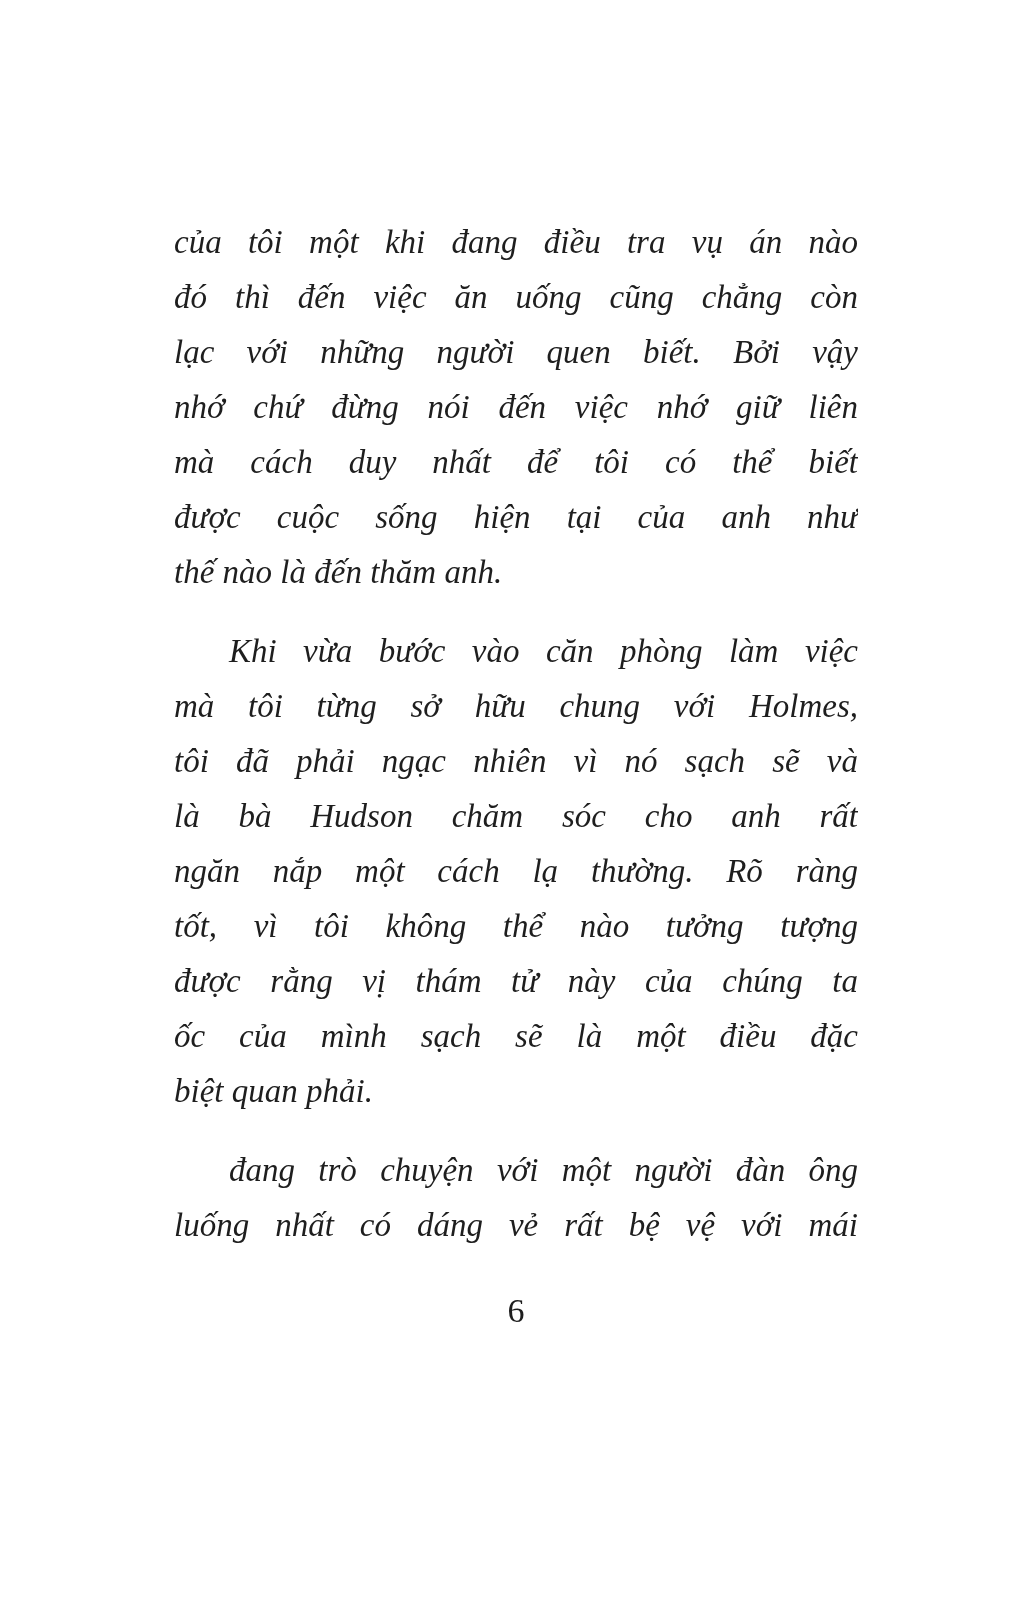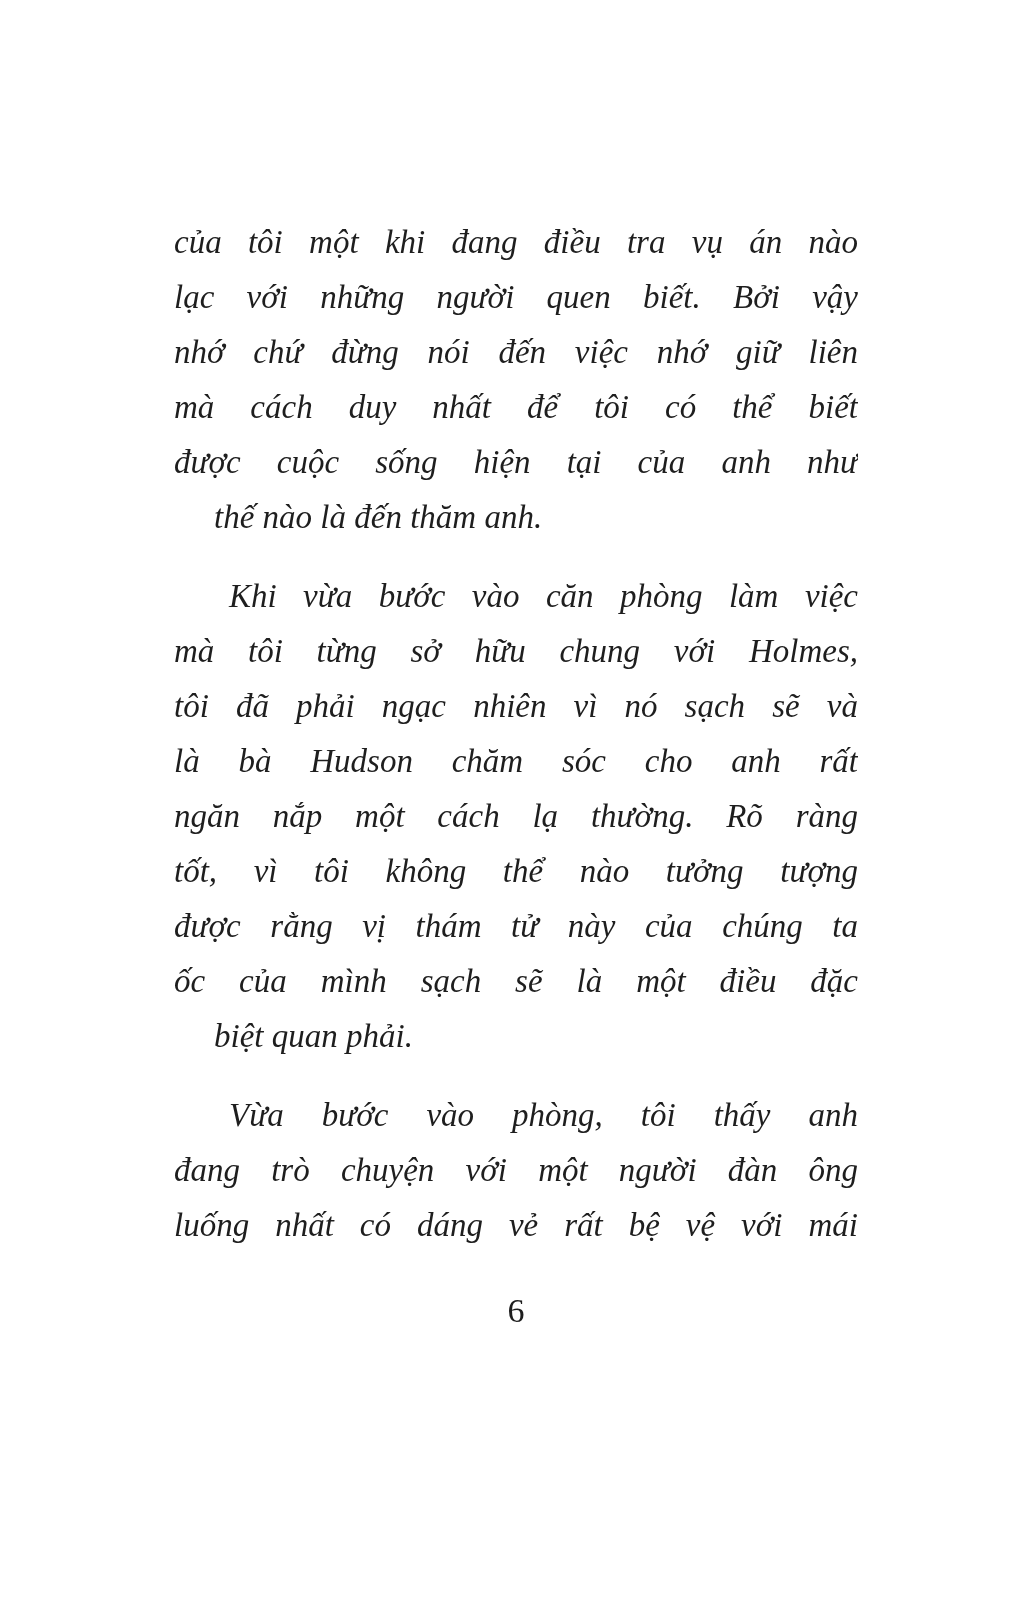--- a/index.html
+++ b/index.html
@@ -35,61 +35,60 @@
     font-size: 33px;
     line-height: 55px;
     height: 55px;
     overflow: hidden;
     text-align: justify;
     text-align-last: justify;
     font-style: italic;
   }
   .line.lastline {
     text-align-last: left;
-    margin-left: 40px;
   }
   .para.indent .line:first-child {
     text-indent: 55px;
   }
   .page-number {
     margin-top: 30px;
     text-align: center;
     font-size: 34px;
     line-height: 55px;
   }
 </style>
 </head>
 <body>
 
 <div class="page">
   <div class="text-block">
 
     <p class="para">
       <span class="line">của tôi một khi đang điều tra vụ án nào</span>
+      <span class="line">đó thì đến việc ăn uống cũng chẳng còn</span>
       <span class="line">lạc với những người quen biết. Bởi vậy</span>
       <span class="line">nhớ chứ đừng nói đến việc nhớ giữ liên</span>
       <span class="line">mà cách duy nhất để tôi có thể biết</span>
       <span class="line">được cuộc sống hiện tại của anh như</span>
       <span class="line lastline">thế nào là đến thăm anh.</span>
     </p>
 
     <p class="para indent">
       <span class="line">Khi vừa bước vào căn phòng làm việc</span>
       <span class="line">mà tôi từng sở hữu chung với Holmes,</span>
       <span class="line">tôi đã phải ngạc nhiên vì nó sạch sẽ và</span>
       <span class="line">là bà Hudson chăm sóc cho anh rất</span>
       <span class="line">ngăn nắp một cách lạ thường. Rõ ràng</span>
       <span class="line">tốt, vì tôi không thể nào tưởng tượng</span>
       <span class="line">được rằng vị thám tử này của chúng ta</span>
       <span class="line">ốc của mình sạch sẽ là một điều đặc</span>
       <span class="line lastline">biệt quan phải.</span>
     </p>
 
     <p class="para indent">
-      <span class="line">Vừa bước vào phòng, tôi thấy anh</span>
       <span class="line">đang trò chuyện với một người đàn ông</span>
       <span class="line">luống nhất có dáng vẻ rất bệ vệ với mái</span>
     </p>
 
     <div class="page-number">6</div>
 
   </div>
 </div>
 
 </body></html>

